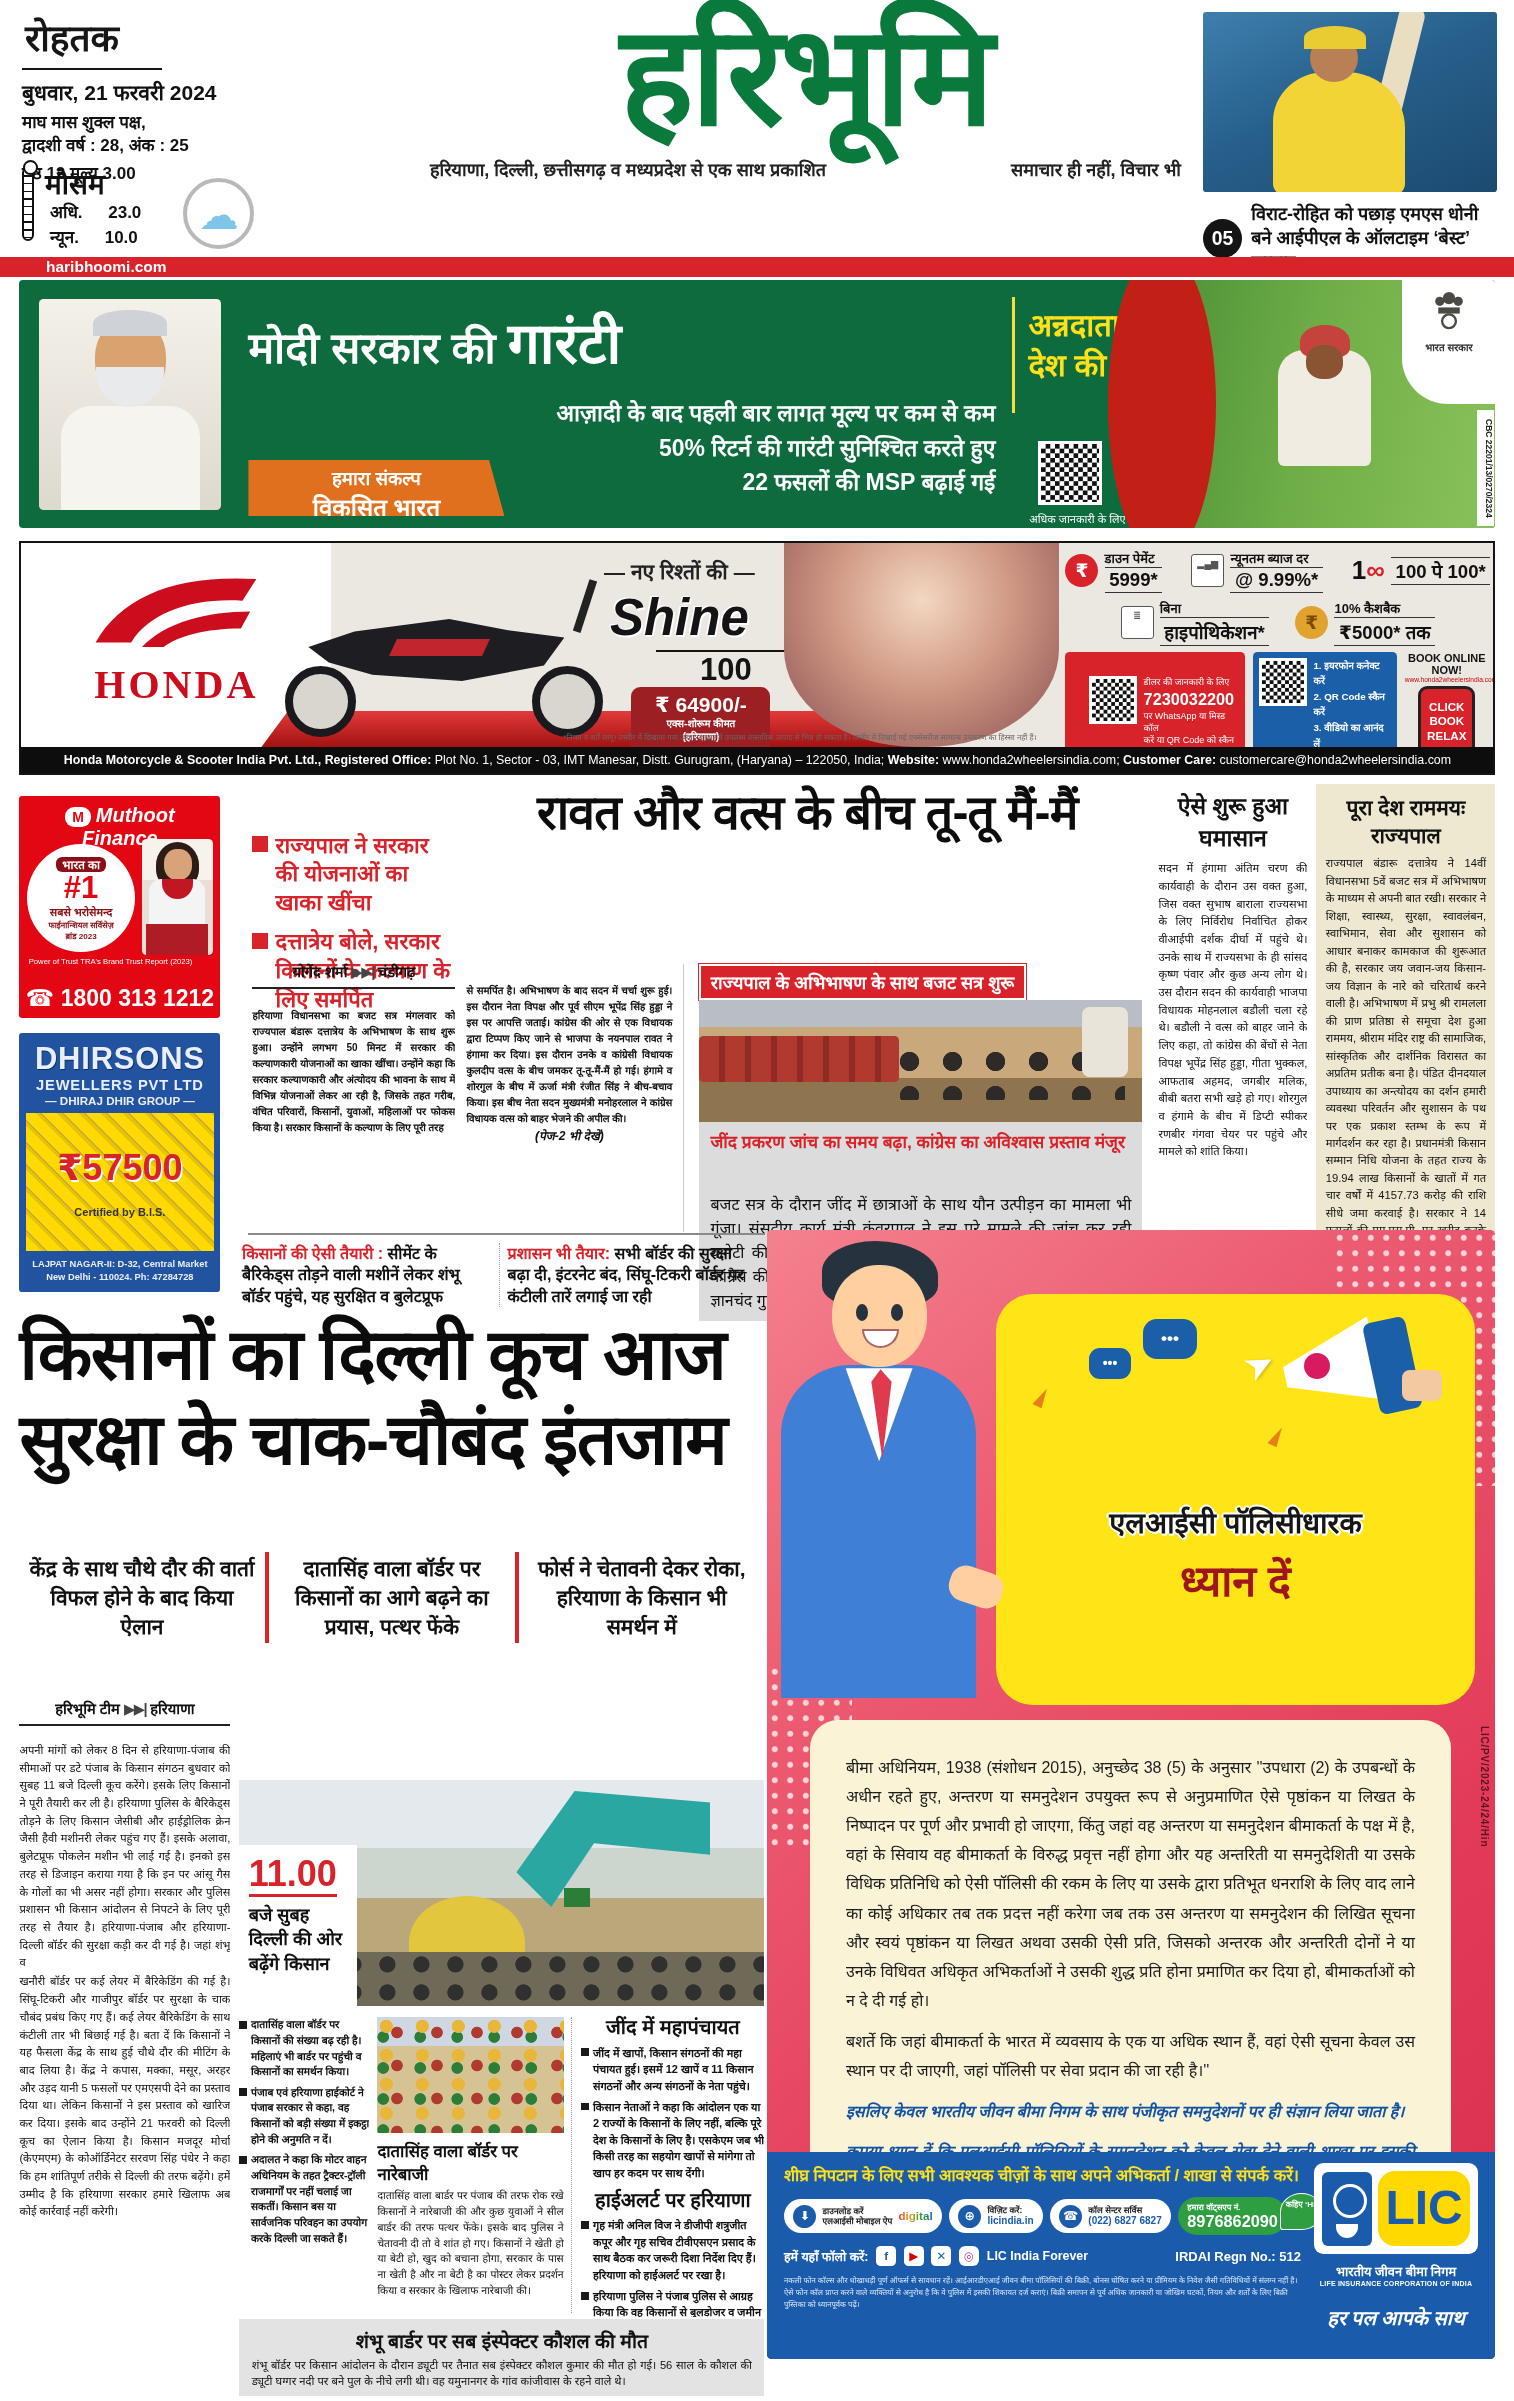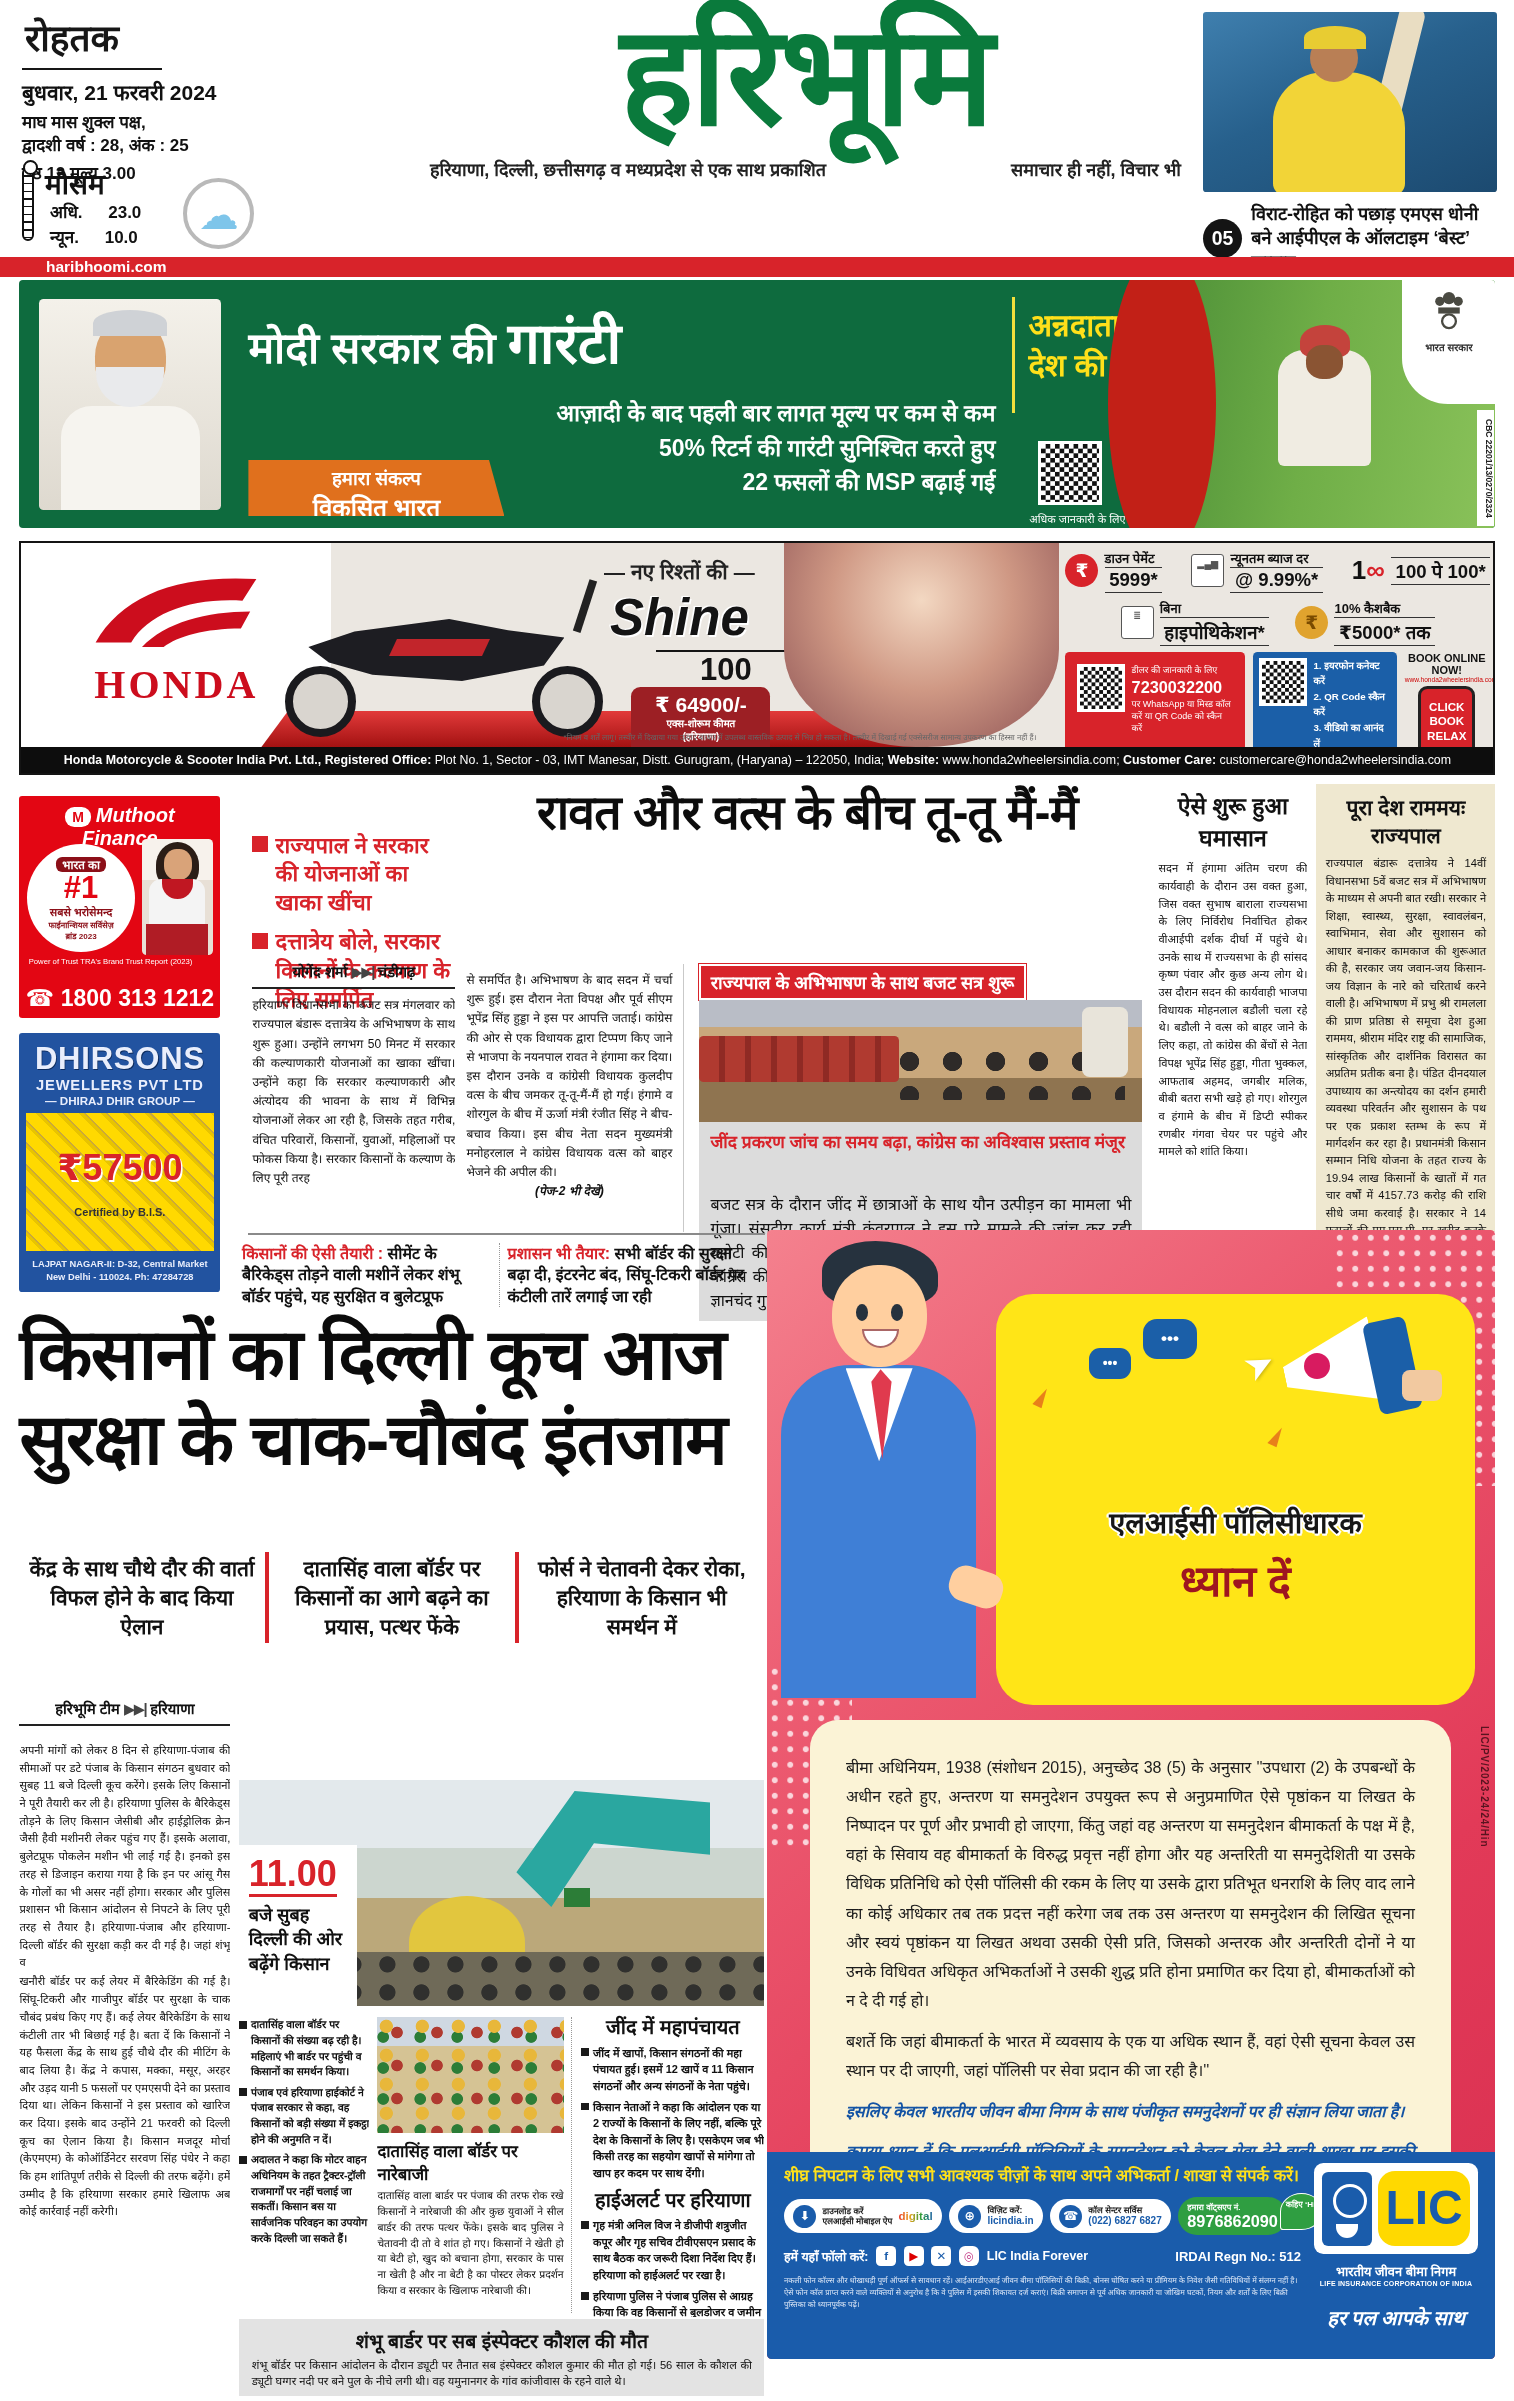--- a/index.html
+++ b/index.html
@@ -95,21 +95,21 @@
   .offers { position:absolute; left:1044px; top:6.2px; width:425px; height:194px; font-size:11.6px; }
   .of-row { display:flex; justify-content:space-between; margin-bottom:6.2px; }
   .of-item { display:flex; gap:6.2px; align-items:center; }
   .of-ic { width:33px; height:33px; border-radius:50%; background:#d8232a; color:#fff; text-align:center; line-height:33px; font-size:18.6px; font-weight:800; }
   .of-ic.doc { background:#fff; border:1.5px solid #555; border-radius:3.1px; color:#555; font-size:9.3px; line-height:1.2; padding-top:3.1px; }
   .of-ic.bag { background:#e0a32e; color:#7a4b00; }
   .of-lab { font-weight:800; font-size:13px; }
   .of-val { font-weight:800; font-size:18.6px; border-top:1.5px solid #333; border-bottom:1.5px solid #333; padding:0.8px 4.6px; }
   .of-100 { font-size:26px; font-weight:900; } .of-100 .inf { color:#d8232a; }
   .of-boxes { display:flex; gap:7.7px; margin-top:4.6px; }
-  .dealer { width:180px; background:#d8232a; color:#fff; border-radius:4.6px; padding:12px; display:flex; gap:6.2px; }
+  .dealer { width:180px; background:#d8232a; color:#fff; border-radius:4.6px; padding:24px; display:flex; gap:6.2px; }
   .qr-s { flex:0 0 48px; width:48px; height:48px; background:repeating-conic-gradient(#111 0% 25%, #fff 0% 50%); background-size:7.7px 7.7px; border:3.1px solid #fff; }
   .dealer .dt { font-size:9px; line-height:1.35; }
   .dealer .ph { font-size:16.3px; font-weight:800; }
   .steps { width:144px; background:#1b5fa8; color:#fff; border-radius:4.6px; padding:6.2px; display:flex; gap:6.2px; }
   .steps .st { font-size:9.7px; font-weight:700; line-height:1.6; }
   .book { width:84px; text-align:center; }
   .book .b1 { font-size:11px; font-weight:900; }
   .book .b2 { font-size:6.6px; color:#c00; }
   .phone-g { margin:3.1px auto 0; width:57px; height:84px; background:#d8232a; border:3.1px solid #222; border-radius:9.3px; color:#fff; font-weight:900; font-size:11.6px; line-height:1.25; padding-top:11px; }
   .h-disc { position:absolute; left:542px; bottom:31px; width:914px; font-size:7.7px; color:#666; }
@@ -151,21 +151,21 @@
   .s1-head { position:absolute; left:236px; top:0; width:682px; text-align:center; font-size:48px; font-weight:900; line-height:1.22; color:#0c0c0c; letter-spacing:-0.8px; }
   .sideA { position:absolute; left:928px; top:4.6px; width:149px; height:438px; overflow:hidden; }
   .sideA h3 { font-size:23px; font-weight:900; text-align:center; margin-bottom:7.7px; }
   .sideA p { font-size:11.2px; line-height:1.58; text-align:justify; font-weight:500; }
   .sideB { position:absolute; left:1086px; top:0; width:179px; height:448px; background:#efe8d0; padding:9.3px 9.3px; overflow:hidden; }
   .sideB h3 { font-size:21px; font-weight:900; text-align:center; margin-bottom:6.2px; }
   .sideB p { font-size:11.2px; line-height:1.56; text-align:justify; font-weight:500; }
   .byline { text-align:center; font-size:14.7px; font-weight:800; border-bottom:2.3px solid #222; padding-bottom:6.2px; }
   .byline .arr { color:#444; letter-spacing:-1.5px; }
   .s1-col1 { position:absolute; left:22px; top:177px; width:203px; height:271px; overflow:hidden; }
-  .s1-col1 .bd, .s1-col2 .bd { font-size:12px; line-height:1.6; text-align:justify; margin-top:7px; font-weight:400; }
+  .s1-col1 .bd, .s1-col2 .bd { font-size:10px; line-height:1.6; text-align:justify; margin-top:19px; font-weight:700; }
   .s1-col2 { position:absolute; left:236px; top:180px; width:218px; height:268px; overflow:hidden; border-right:0.8px solid #c9c9c9; padding-right:11px; }
   .s1-note { text-align:center; font-weight:800; font-style:italic; font-size:12px; }
   .s1-photo-blk { position:absolute; left:469px; top:180px; width:443px; }
   .s1-tag { background:#d8232a; color:#fff; font-size:18px; font-weight:800; padding:3.9px 9.3px; display:inline-block; border:2.3px solid #fff; outline:0.8px solid #d8232a; }
   .assembly { position:relative; height:122px; background:linear-gradient(#b9bdc6 0 22%,#c9a87c 22% 64%,#8f7450 64%); overflow:hidden; }
   .as-chairs { position:absolute; left:0; top:36px; width:45%; height:46px;
                background:repeating-linear-gradient(90deg,#b03a30 0 20px,#8f2a24 20px 26px); border-radius:4.6px; }
   .as-heads { position:absolute; right:4%; top:46px; width:52%; height:54px;
               background:radial-gradient(circle 9.3px at 15.5px 15.5px,#2e2a28 9.3px,transparent 10px) 0 0/43px 34px repeat; }
   .as-speaker { position:absolute; right:14px; top:7.7px; width:46px; height:70px; background:#e8e4da; border-radius:7.7px; }

